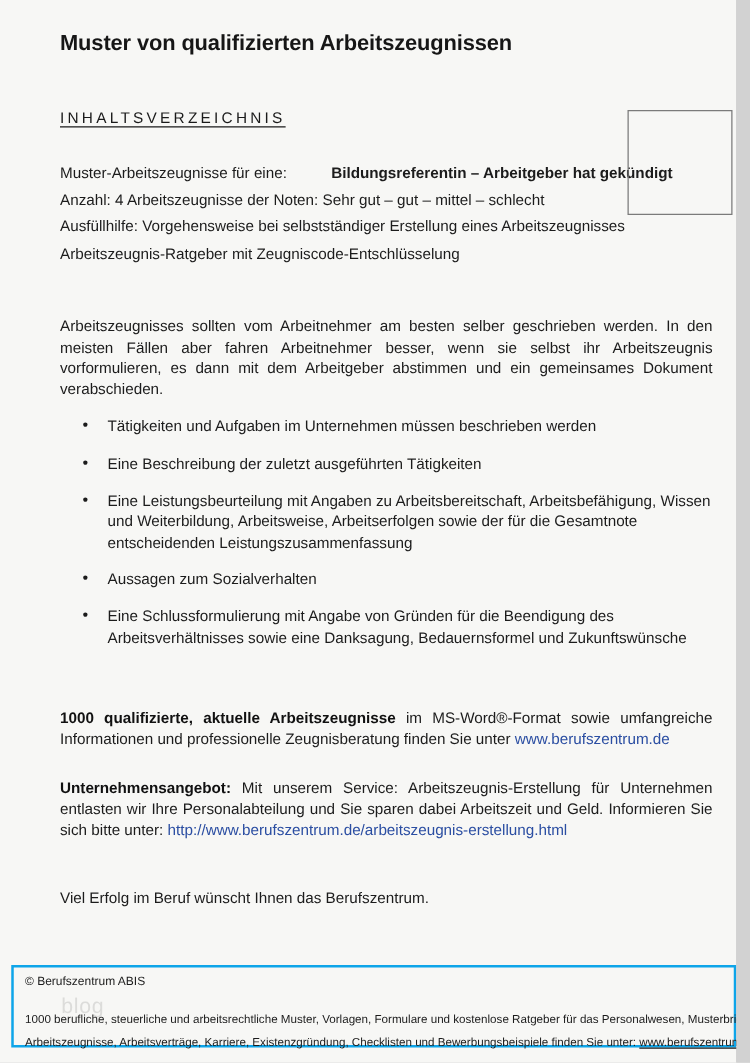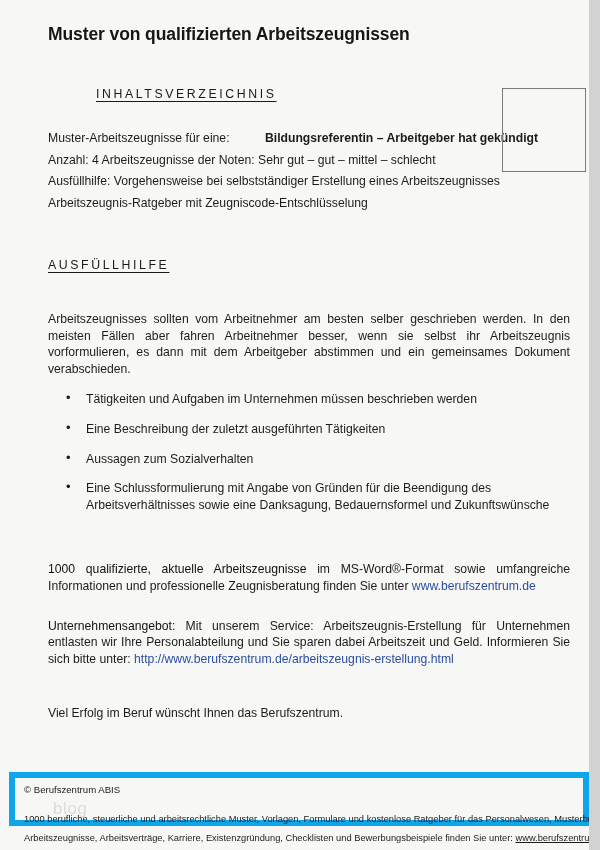--- a/index.html
+++ b/index.html
@@ -50,21 +50,21 @@
 
   .section-head {
     font-size: 12.3px;
     color: #1a1a1a;
     letter-spacing: 2.6px;
     text-decoration: underline;
     text-underline-offset: 3px;
     font-weight: normal;
     margin: 0;
   }
-  .sec-inhalt { padding-top: 42px; margin-left: 48px; }
+  .sec-inhalt { padding-top: 42px; }
   .sec-ausfuell { padding-top: 44px; }
 
   .toc {
     padding-top: 27px;
   }
   .toc-line {
     font-size: 12.2px;
     color: #1c1c1c;
     line-height: 21.5px;
     white-space: nowrap;
@@ -109,42 +109,42 @@
   .p-untern { padding-top: 23px; }
   .p-viel { padding-top: 38px; }
 
   .p-1000, .p-untern { text-align: justify; }
   .p-viel { text-align: left; }
 
   .lnk {
     color: #2b4ea2;
     text-decoration: none;
   }
-  b.strong { font-weight: normal; color: #111; margin-top: 38px; }
+  b.strong { font-weight: bold; color: #111; margin-top: 38px; }
 
   
   #overlay-box {
     position: absolute;
     left: 502px;
     top: 88px;
     width: 84px;
     height: 84px;
     border: 1px solid #7b7b7b;
     background: transparent;
     box-sizing: border-box;
   }
 
   
   #footer {
     position: absolute;
     left: 9px;
     top: 772px;
     width: 580px;
-    height: 54px;
-    border: 6px solid #0ea5e9;
+    height: 66px;
+    border: 2px solid #0ea5e9;
     box-sizing: border-box;
     background: #f7f7f5;
   }
   .footer-copy {
     position: absolute;
     left: 9px;
     top: 6px;
     font-size: 9.6px;
     color: #1c1c1c;
     white-space: nowrap;
@@ -184,28 +184,28 @@
 
     <div class="section-head sec-inhalt">INHALTSVERZEICHNIS</div>
 
     <div class="toc">
       <div class="toc-line"><span>Muster-Arbeitszeugnisse für eine: </span><b>Bildungsreferentin – Arbeitgeber hat gekündigt</b></div>
       <div class="toc-line">Anzahl: 4 Arbeitszeugnisse der Noten: Sehr gut – gut – mittel – schlecht</div>
       <div class="toc-line">Ausfüllhilfe: Vorgehensweise bei selbstständiger Erstellung eines Arbeitszeugnisses</div>
       <div class="toc-line">Arbeitszeugnis-Ratgeber mit Zeugniscode-Entschlüsselung</div>
     </div>
 
-    <div class="section-head sec-ausfuell">AUSFÜLLHILFE</div>
 
     <p class="body-text p-intro">Arbeitszeugnisses sollten vom Arbeitnehmer am besten selber geschrieben werden. In den meisten Fällen aber fahren Arbeitnehmer besser, wenn sie selbst ihr Arbeitszeugnis vorformulieren, es dann mit dem Arbeitgeber abstimmen und ein gemeinsames Dokument verabschieden.</p>
 
 
     <ul class="bullets">
       <li>Tätigkeiten und Aufgaben im Unternehmen müssen beschrieben werden</li>
       <li>Eine Beschreibung der zuletzt ausgeführten Tätigkeiten</li>
+      <li>Eine Leistungsbeurteilung mit Angaben zu Arbeitsbereitschaft, Arbeitsbefähigung, Wissen und Weiterbildung, Arbeitsweise, Arbeitserfolgen sowie der für die Gesamtnote entscheidenden Leistungszusammenfassung</li>
       <li>Aussagen zum Sozialverhalten</li>
       <li>Eine Schlussformulierung mit Angabe von Gründen für die Beendigung des Arbeitsverhältnisses sowie eine Danksagung, Bedauernsformel und Zukunftswünsche</li>
     </ul>
 
 
     <p class="body-text p-1000"><b class="strong">1000 qualifizierte, aktuelle Arbeitszeugnisse</b><span> im MS-Word®-Format sowie umfangreiche Informationen und professionelle Zeugnisberatung finden Sie unter </span><a class="lnk" href="#">www.berufszentrum.de</a></p>
 
     <p class="body-text p-untern"><b class="strong">Unternehmensangebot:</b><span> Mit unserem Service: Arbeitszeugnis-Erstellung für Unternehmen entlasten wir Ihre Personalabteilung und Sie sparen dabei Arbeitszeit und Geld. Informieren Sie sich bitte unter: </span><a class="lnk" href="#">http://www.berufszentrum.de/arbeitszeugnis-erstellung.html</a></p>
 
     <p class="body-text p-viel">Viel Erfolg im Beruf wünscht Ihnen das Berufszentrum.</p>

